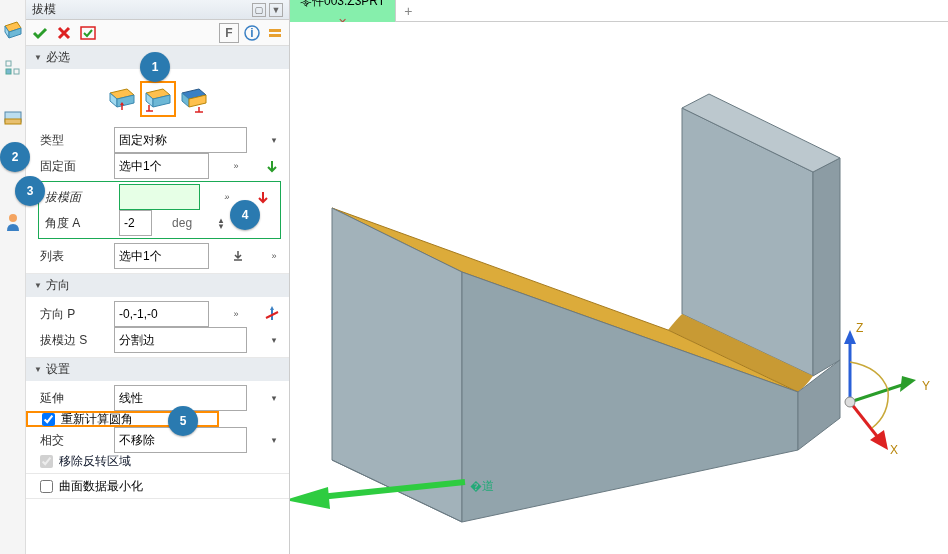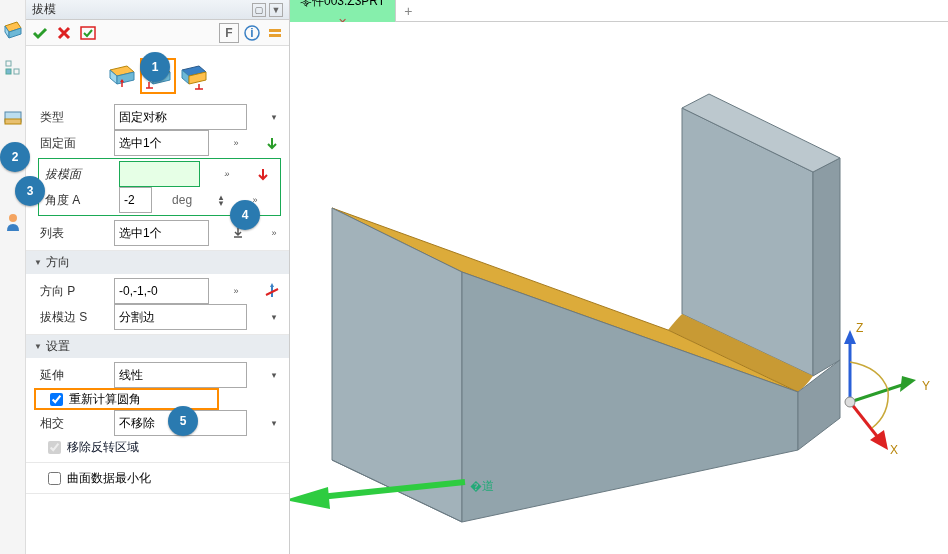--- a/index.html
+++ b/index.html
@@ -22,21 +22,21 @@
 .icon-row { display: flex; justify-content: center; gap: 0; padding: 8px 0 10px; }
 .icon-opt { width: 36px; height: 36px; display: flex; align-items: center; justify-content: center; }
 .icon-opt.sel { border: 2px solid #ff8c00; }
 .field { display: flex; align-items: center; padding: 2px 8px 2px 14px; gap: 18px; height: 26px; }
 .field label { width: 56px; color: #333; }
 .inp { flex: 1; height: 20px; border: 1px solid #aaa; padding: 12px 4px; background: #fff; display: flex; align-items: center; }
 .inp.green { border: 1px solid #1aaa55; background: #e6ffe6; }
 .sel-arrows { width: 14px; text-align: center; color: #555; font-size: 9px; line-height: 9px; margin-left: 2px; }
 .mini-btn { width: 18px; height: 18px; display: flex; align-items: center; justify-content: center; margin-left: 2px; }
 .box-group { border: 1px solid #1aaa55; margin: 2px 8px 4px 12px; padding: 2px 0; }
-.chk-row { display: flex; align-items: center; padding: 2px 16px 2px 14px; gap: 6px; height: 22px; margin-left: 8px; }
+.chk-row { display: flex; align-items: center; padding: 2px 16px 2px 14px; gap: 6px; height: 16px; }
 .chk-row.hl { border: 2px solid #ff8c00; margin-right: 70px; }
 .chk-row input[type=checkbox] { width: 13px; height: 13px; }
 .viewport { flex: 1; position: relative; background: #fff; }
 .tabbar { height: 22px; border-bottom: 1px solid #ccc; display: flex; align-items: center; }
 .tab { padding: 3px 10px; border-right: 1px solid #ccc; display: flex; align-items: center; gap: 6px; background: #86efac; flex-direction: column; }
 .tab .x { color: #b44; font-size: 11px; }
 .tab-plus { padding: 0 8px; color: #888; font-size: 14px; }
 .view-tb { position: absolute; top: 30px; right: 10px; display: flex; gap: 10px; align-items: center; }
 .vt-btn { width: 20px; height: 20px; display: flex; align-items: center; justify-content: center; }
 .vt-sep { width: 1px; height: 16px; background: #ccc; }
@@ -121,20 +121,23 @@
         <div class="tb-btn">
             <svg width="14" height="14">
               <rect x="1" y="3" width="12" height="3" fill="#e8a030"></rect>
               <rect x="1" y="8" width="12" height="3" fill="#e8a030"></rect>
             </svg>
           </div>
       </div>
     </div>
 
     <div class="section">
+      <div class="sec-hdr">
+          <span>必选</span>
+        </div>
       <div class="sec-body">
         <div class="icon-row">
           <div class="icon-opt">
             <svg width="30" height="28">
                 <polygon points="3,8 20,4 27,10 10,14" fill="#ffc04d" stroke="#b8860b"></polygon>
                 <polygon points="3,8 10,14 10,22 3,16" fill="#a0d8ef" stroke="#3c88b0"></polygon>
                 <polygon points="10,14 27,10 27,18 10,22" fill="#6db8d6" stroke="#3c88b0"></polygon>
                 <line x1="15" y1="25" x2="15" y2="18" stroke="#d22" stroke-width="1.5"></line>
                 <path d="M13,20 L15,17 L17,20" fill="#d22"></path>
               </svg>

